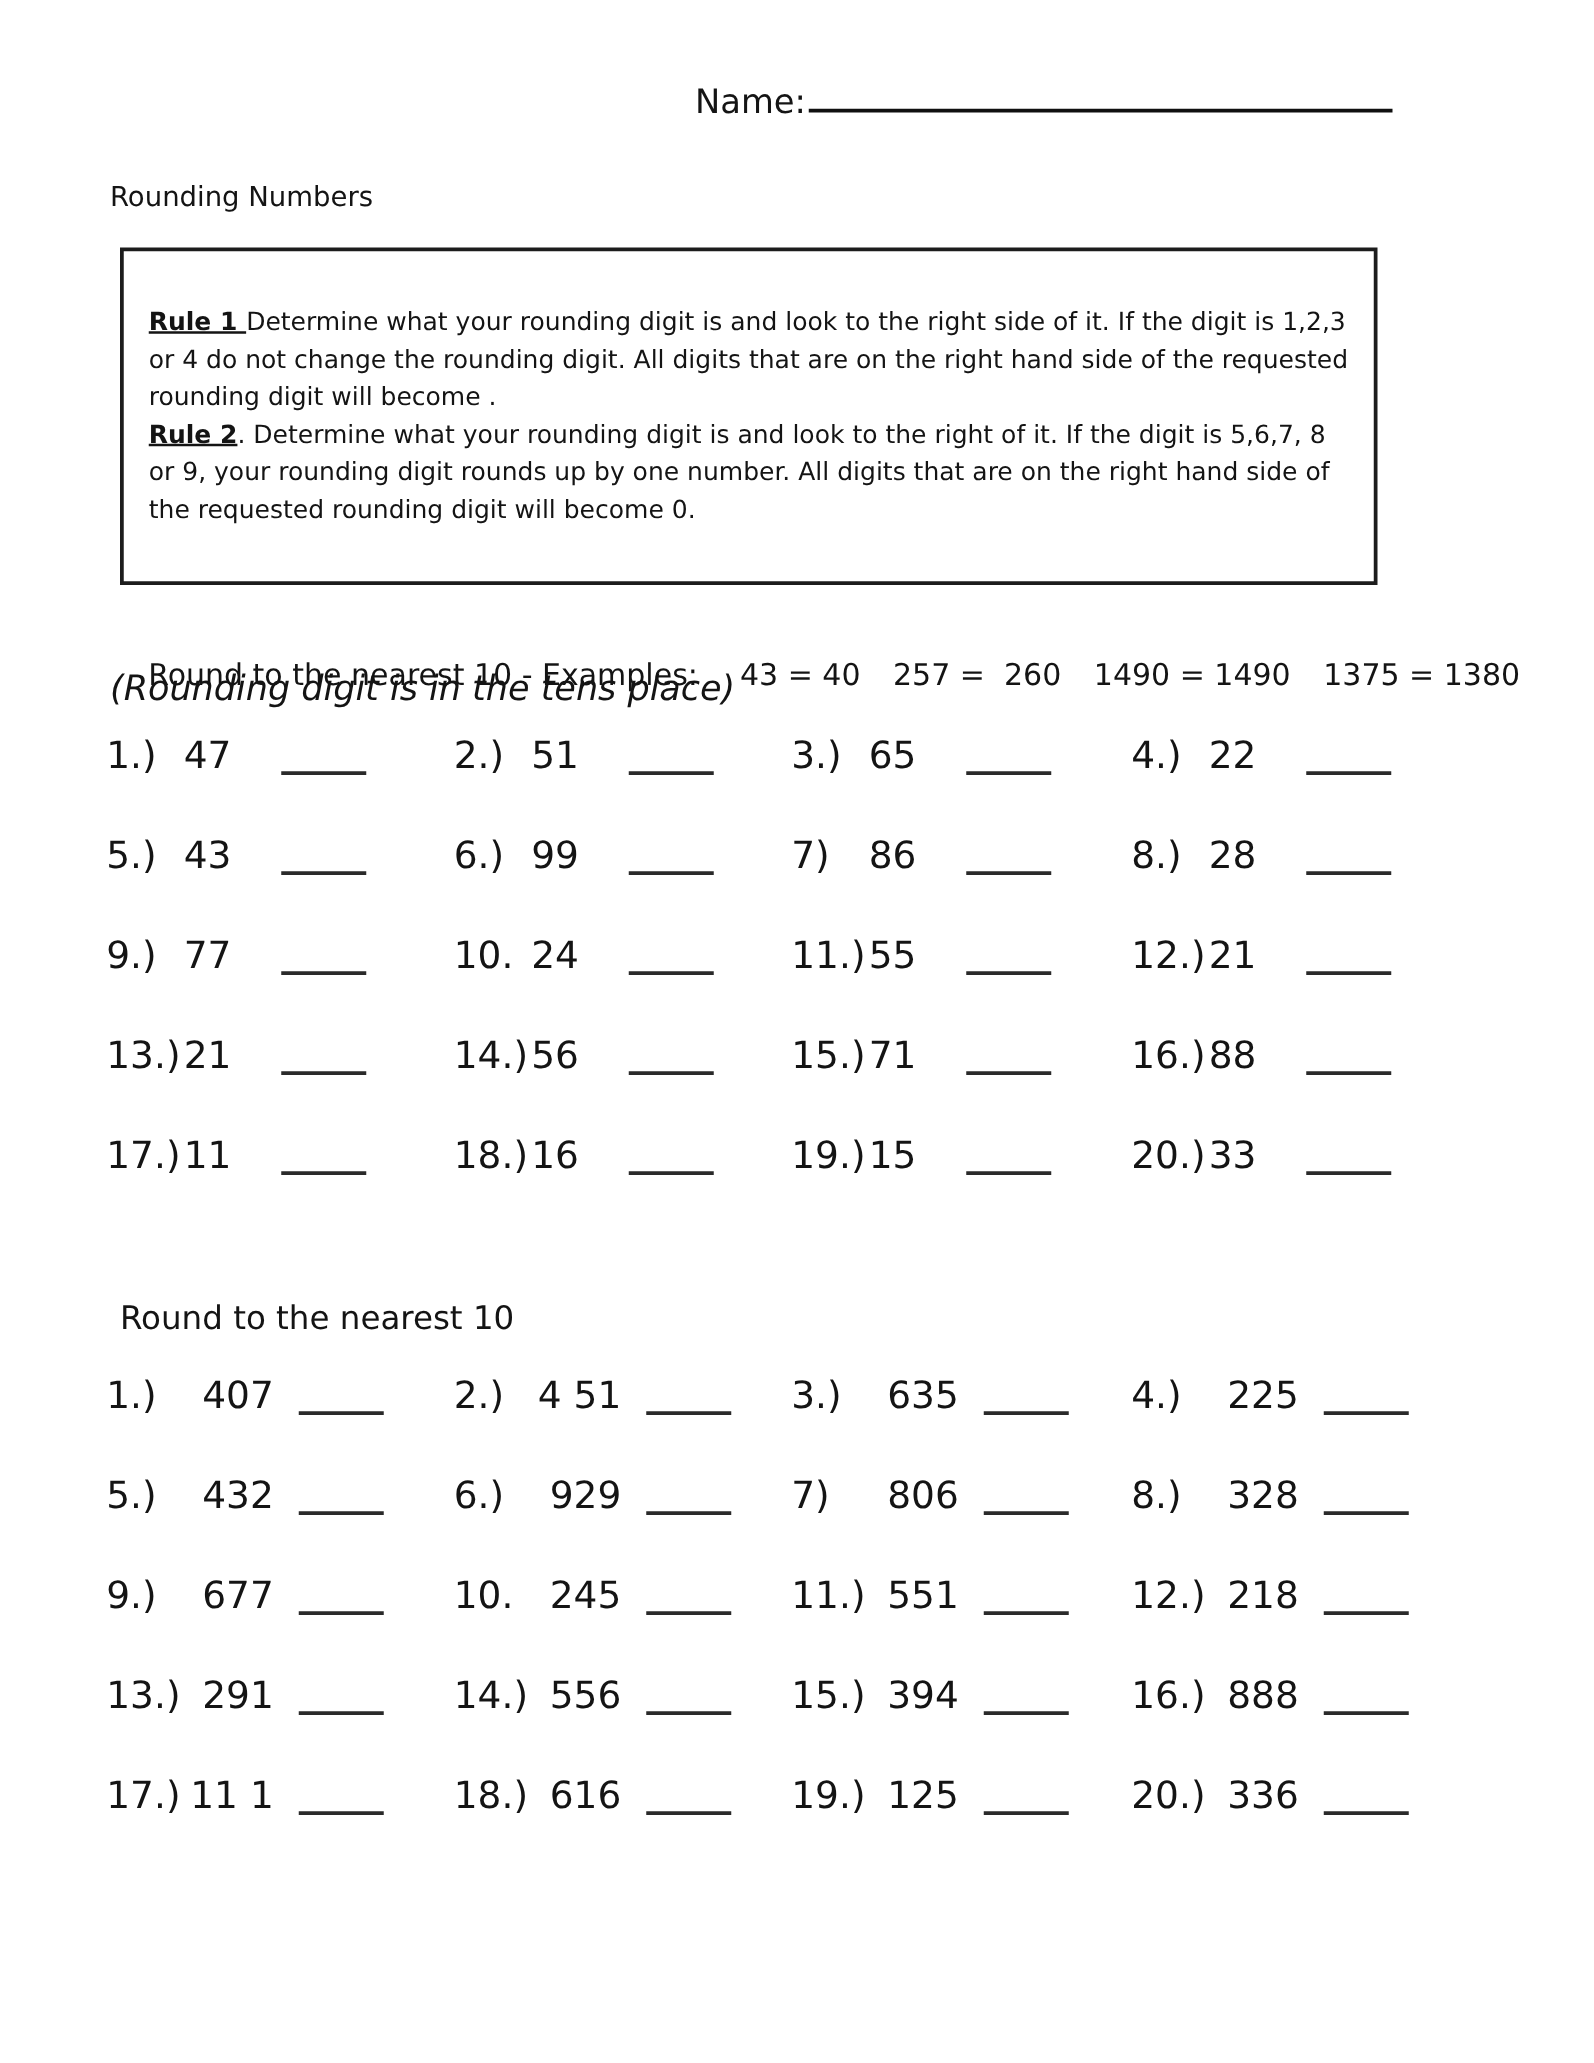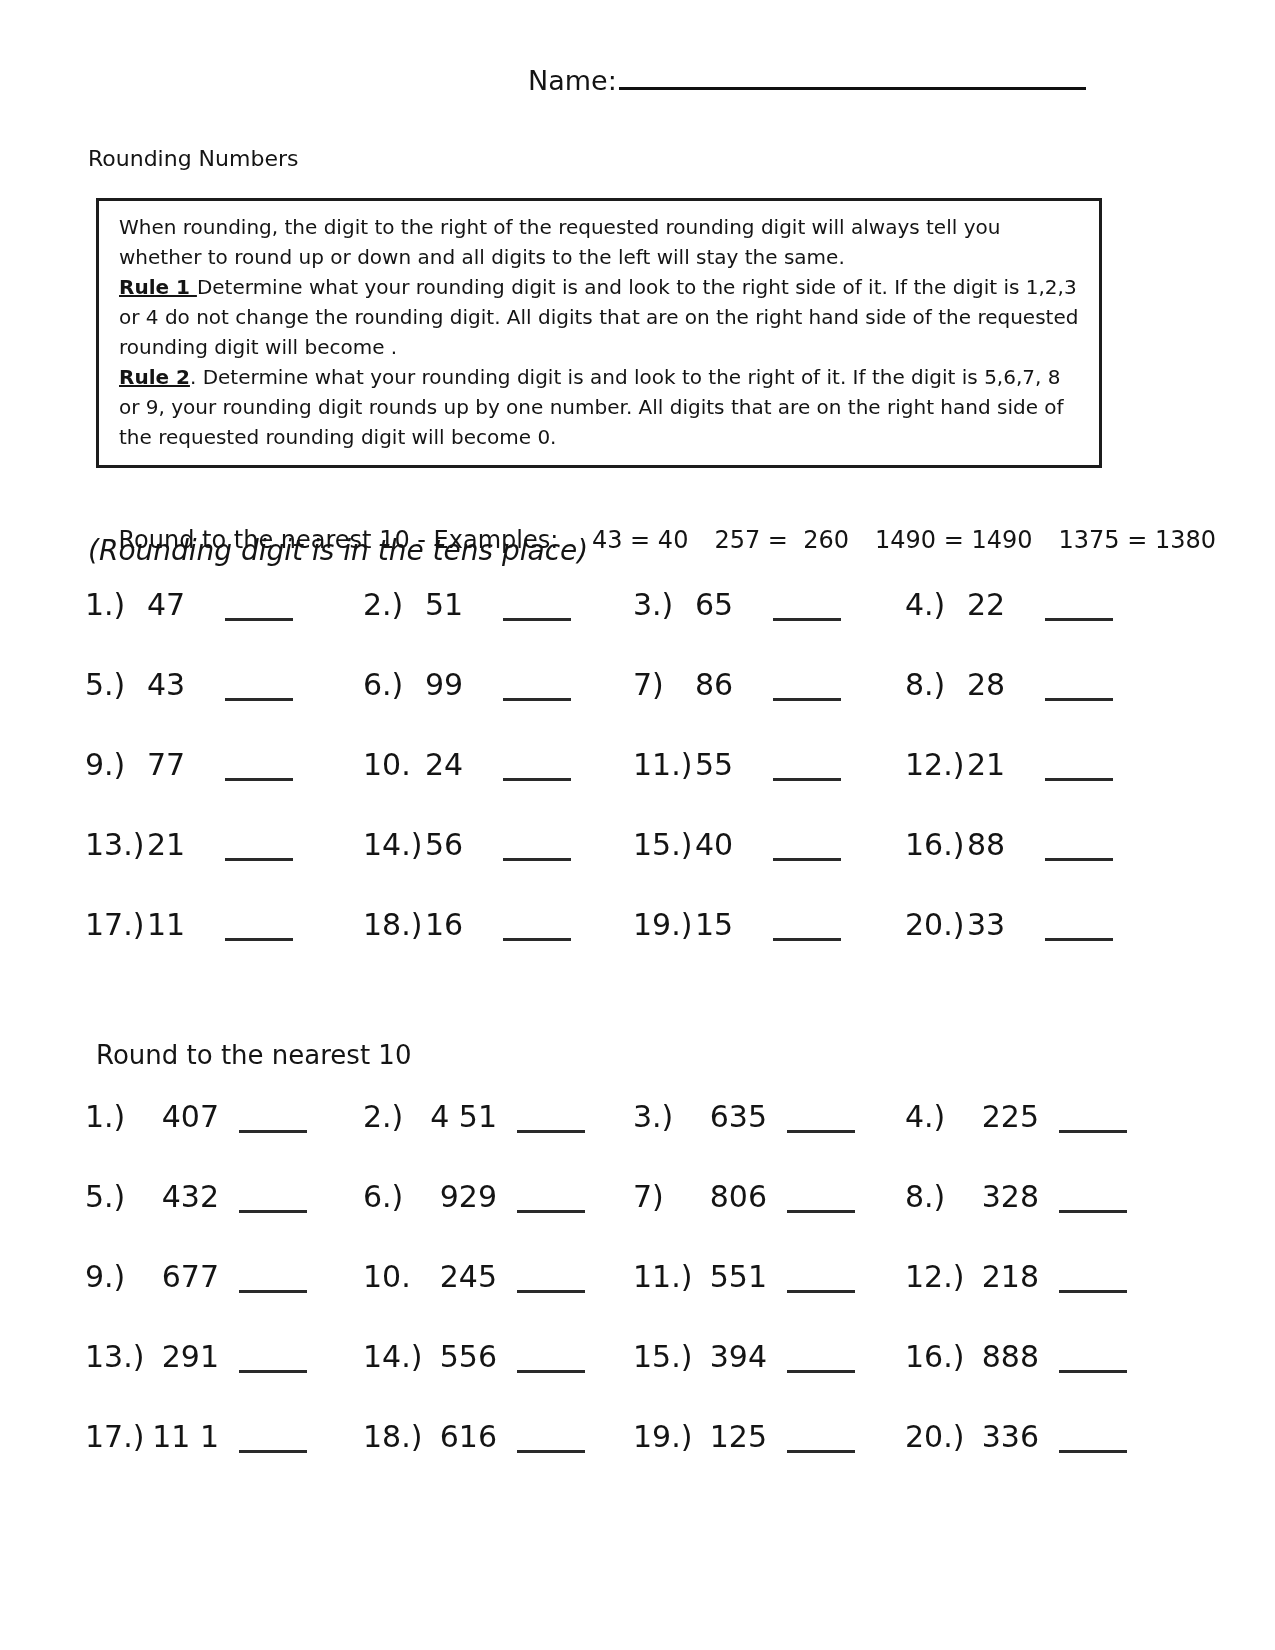--- a/index.html
+++ b/index.html
@@ -12,21 +12,21 @@
     background: #ffffff;
     color: #141414;
     font-family: "DejaVu Sans", "Liberation Sans", sans-serif;
     overflow: hidden;
   }
 
   
   .header-block {
     position: absolute;
     top: 60px;
-    left: 528px;
+    left: 556px;
     width: 558px;
     text-align: right;
   }
   .fill-row {
     display: flex;
     align-items: baseline;
     height: 40px;
     font-size: 27px;
   }
   .fill-row .label { white-space: pre; }
@@ -131,21 +131,21 @@
   <div class="header-block">
     <div class="fill-row name">
       <span class="label">Name:</span>
       <span class="fill-line"></span>
     </div>
   </div>
 
   <div class="page-title">Rounding Numbers</div>
 
   <div class="rules-box">
-    <span>When rounding, the digit to the right of the requested rounding digit will always tell you whether to round up or down and all digits to the left will stay the same.</span><br>
+    <br>
     <span class="rule-label">Rule 1 </span><span>Determine what your rounding digit is and look to the right side of it. If the digit is 1,2,3 or 4 do not change the rounding digit. All digits that are on the right hand side of the requested rounding digit will become .</span><br>
     <span class="rule-label">Rule 2</span><span>. Determine what your rounding digit is and look to the right of it. If the digit is 5,6,7, 8 or 9, your rounding digit rounds up by one number. All digits that are on the right hand side of the requested rounding digit will become 0.</span>
   </div>
 
   <div class="sec1-head">
     <span>Round to the nearest 10 - </span><span class="examples-label">Examples: </span><span class="example-item">43 = 40</span><span class="example-item">257 =  260</span><span class="example-item">1490 = 1490</span><span class="example-item">1375 = 1380</span>
   </div>
   <div class="sec1-note">(Rounding digit is in the tens place)</div>
 
   <div class="grid grid-1">
@@ -214,21 +214,21 @@
         <span class="pval">21</span>
         <span class="blank"></span>
       </div>
       <div class="problem">
         <span class="pnum">14.)</span>
         <span class="pval">56</span>
         <span class="blank"></span>
       </div>
       <div class="problem">
         <span class="pnum">15.)</span>
-        <span class="pval">40</span>
+        <span class="pval">71</span>
         <span class="blank"></span>
       </div>
       <div class="problem">
         <span class="pnum">16.)</span>
         <span class="pval">88</span>
         <span class="blank"></span>
       </div>
       <div class="problem">
         <span class="pnum">17.)</span>
         <span class="pval">11</span>

